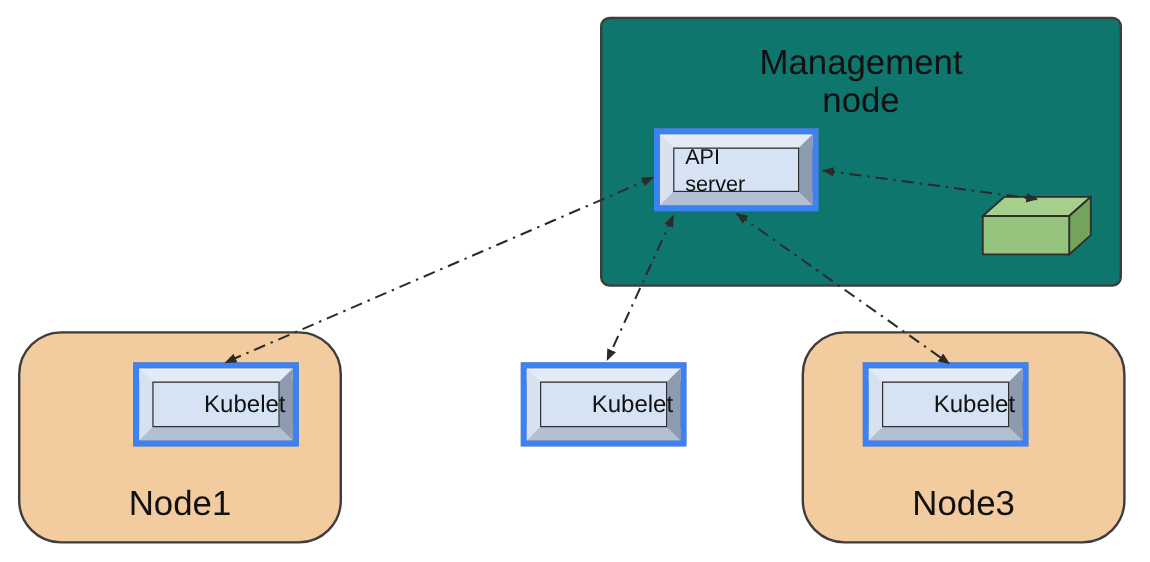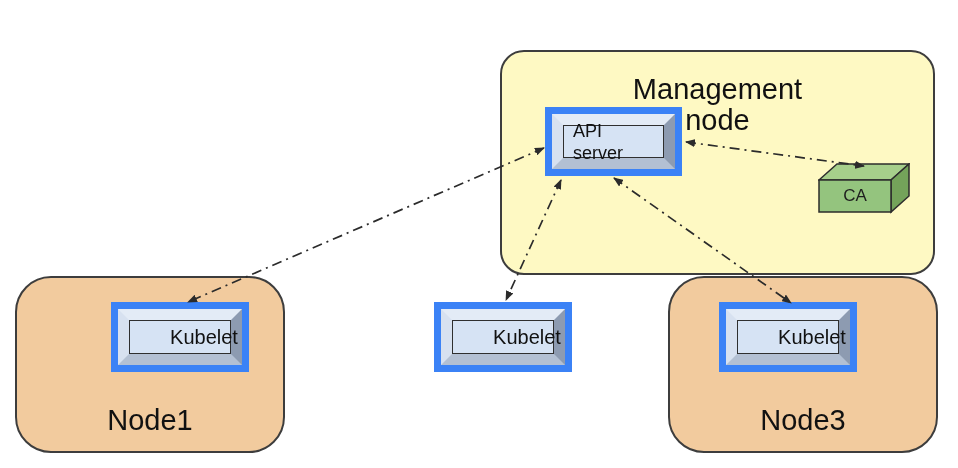--- a/index.html
+++ b/index.html
@@ -2,35 +2,35 @@
 <html><head>
 <meta charset="utf-8">
 <style>
   html,body{margin:0;padding:0;background:#ffffff;}
   .canvas{
     position:relative;width:958px;height:468px;background:#ffffff;overflow:hidden;
     font-family:"Liberation Sans", sans-serif;color:#1b1b1b;
   }
   
   .group-node{position:absolute;box-sizing:border-box;border:2px solid #3d3d3d;}
-  .mgmt{left:500px;top:14px;width:435px;height:225px;border-radius:24px;background:#fef9c3;margin-top:36px;}
+  .mgmt{left:500px;top:14px;width:435px;height:225px;border-radius:8px;background:#0f766e;}
   .worker{top:276px;width:270px;height:177px;border-radius:36px;background:#f2cb9e;}
   .worker.n1{left:15px;}
   .worker.n2{left:342px;width:271px;}
   .worker.n3{left:668px;}
   .mgmt-title{
     position:absolute;left:0;right:0;top:22px;margin:0 auto;width:230px;
     text-align:center;font-size:29px;line-height:31px;color:#111;
   }
   .worker-label{
     position:absolute;left:0;right:0;bottom:14px;text-align:center;
     font-size:29px;color:#111;
   }
   
-  .bevel{position:absolute;box-sizing:border-box;border:7px solid #3b82f6;background:#737373;}
+  .bevel{position:absolute;box-sizing:border-box;border:5px solid #3b82f6;background:#737373;}
   .bevel .frame{
     position:absolute;inset:0;box-sizing:border-box;border-style:solid;border-width:11px;
     border-color:#e3ebf6 #8d9bb1 #b3c0d3 #d7e1f0; 
   }
   .bevel .face{
     position:absolute;inset:11px;box-sizing:border-box;border:1px solid #2f2f2f;
     background:#d6e3f4;display:flex;align-items:center;justify-content:center;padding-left:48px;
   }
   .api-box{left:545px;top:107px;width:137px;height:69px;}
   .api-box .face{justify-content:flex-start;padding-left:9px;
@@ -71,21 +71,20 @@
 server</span>
     </div>
   </div>
 
   <div class="ca">
     <svg width="92" height="51" viewBox="0 0 92 51">
       <polygon points="1,17 19,1 91,1 73,17" fill="#a6cf8b" stroke="#2d2d2d" stroke-width="1.5"></polygon>
       <polygon points="73,17 91,1 91,33 73,49" fill="#74a35a" stroke="#2d2d2d" stroke-width="1.5"></polygon>
       <polygon points="1,17 73,17 73,49 1,49" fill="#94c47e" stroke="#2d2d2d" stroke-width="1.5"></polygon>
     </svg>
-    <div class="ca-label">CA</div>
   </div>
 
   <div class="group-node worker n1">
     <div class="worker-label">Node1</div>
   </div>
   <div class="group-node worker n3">
     <div class="worker-label">Node3</div>
   </div>
 
   <div class="bevel kubelet k1">

